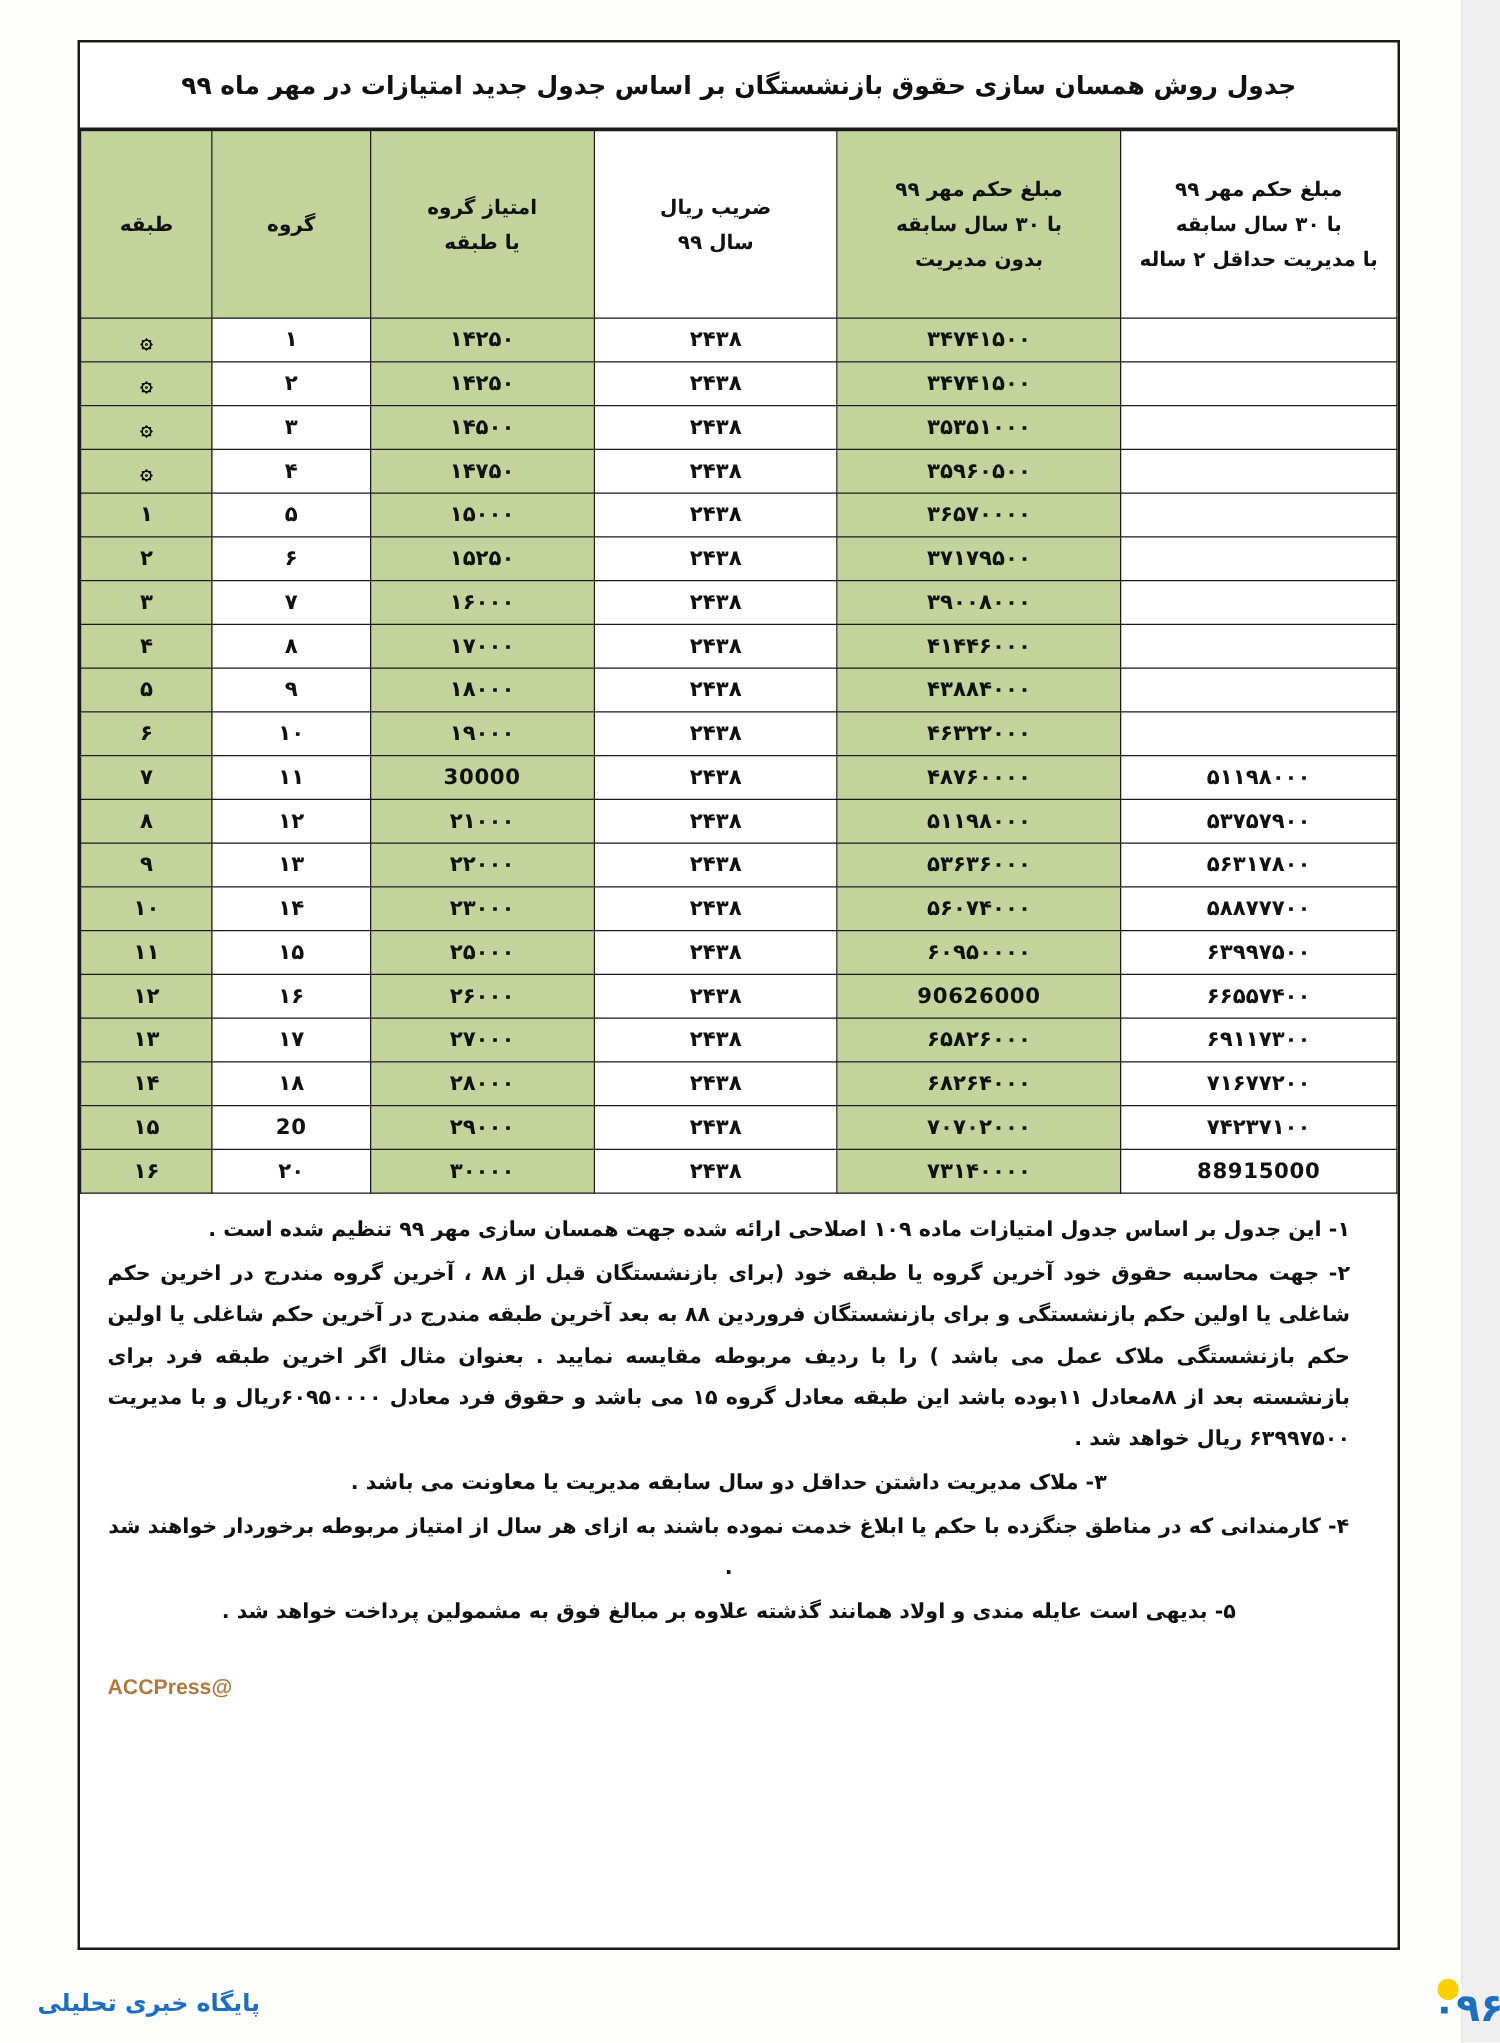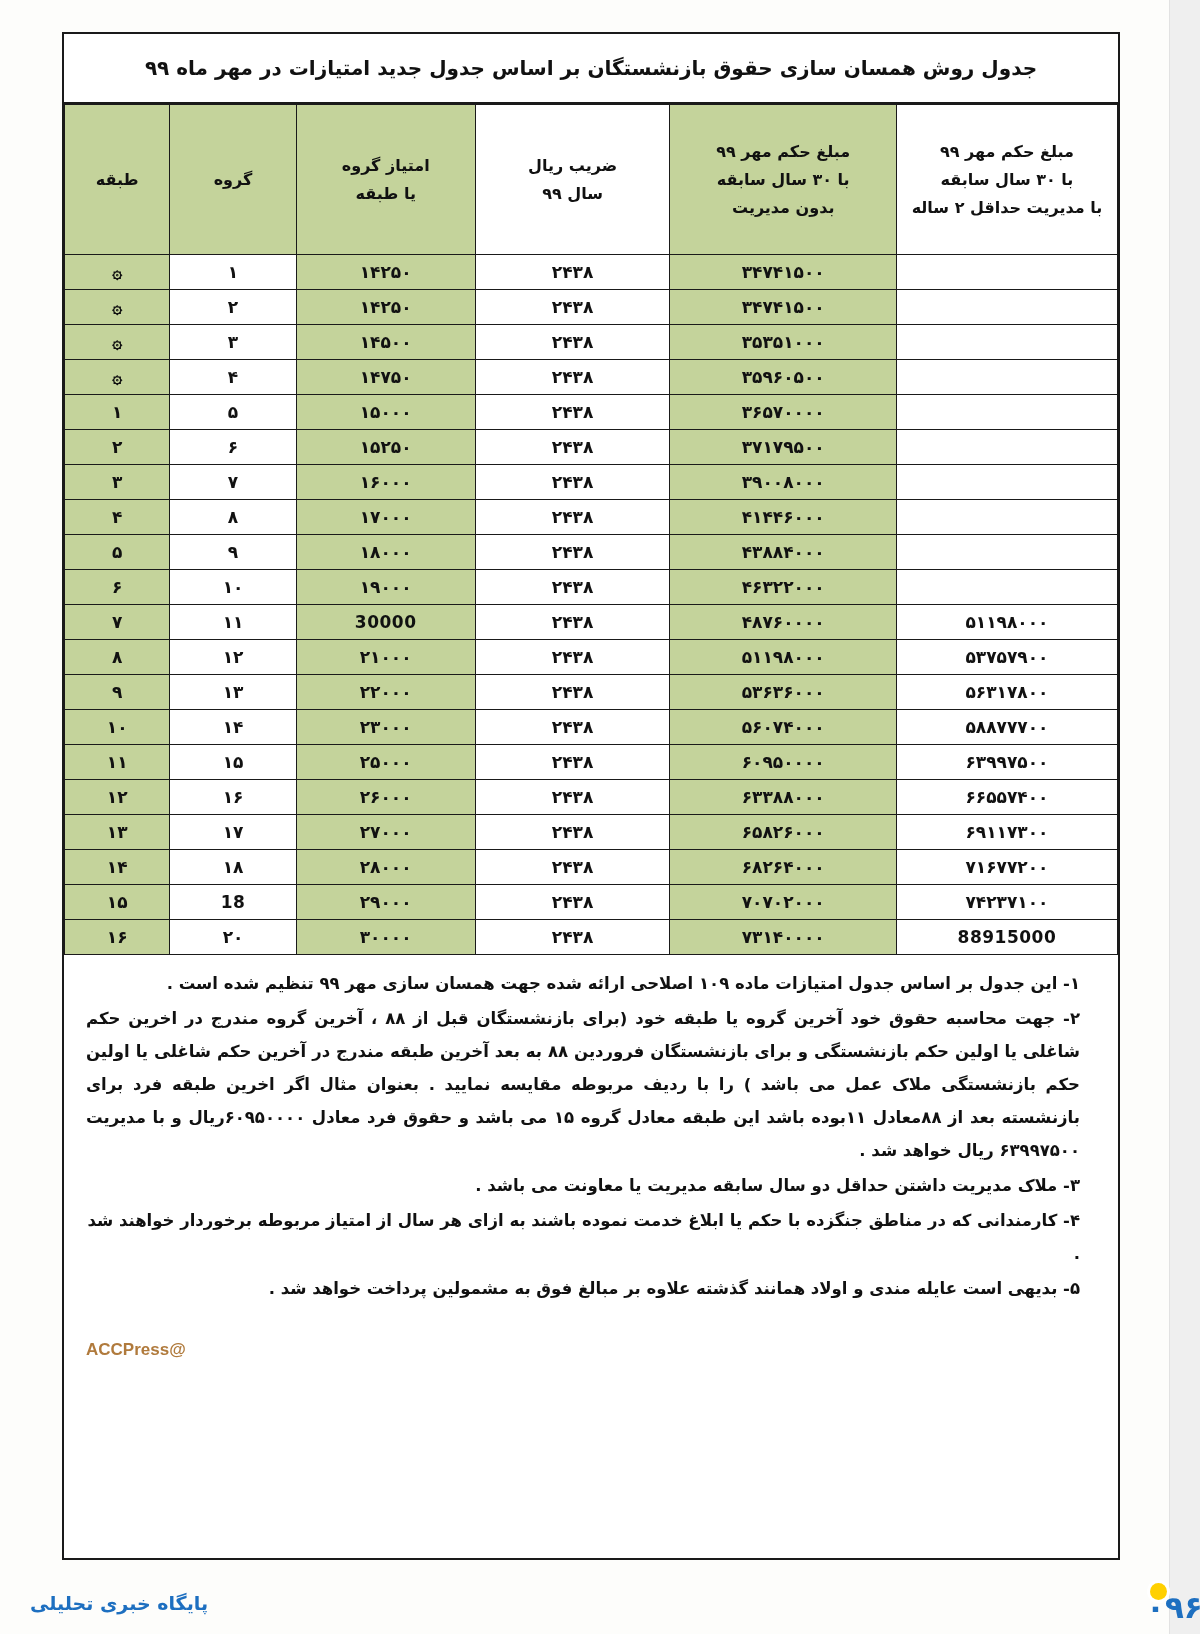--- a/index.html
+++ b/index.html
@@ -85,21 +85,21 @@
   .notes {
     padding: 12px 38px 6px 22px;
     font-size: 16.5px;
     line-height: 2.0;
     text-align: justify;
     font-weight: bold;
   }
   .notes p {
     margin: 0 0 2px 0;
   }
-  .note-3, .note-4, .note-5 { text-align: right; }
+  .note-3, .note-4, .note-5 { text-align: center; }
   .handle {
     text-align: left;
     color: #b07a3c;
     font-size: 17px;
     font-weight: bold;
     margin-top: 28px;
     font-family: "Liberation Sans", sans-serif;
   }
   .watermark {
     position: absolute;
@@ -320,21 +320,21 @@
           <tr>
             <td class="white">۶۳۹۹۷۵۰۰</td>
             <td class="green">۶۰۹۵۰۰۰۰</td>
             <td class="white">۲۴۳۸</td>
             <td class="green">۲۵۰۰۰</td>
             <td class="white">۱۵</td>
             <td class="green">۱۱</td>
           </tr>
           <tr>
             <td class="white">۶۶۵۵۷۴۰۰</td>
-            <td class="green">۶۳۳۸۸۰۰۰</td>
+            <td class="green">90626000</td>
             <td class="white">۲۴۳۸</td>
             <td class="green">۲۶۰۰۰</td>
             <td class="white">۱۶</td>
             <td class="green">۱۲</td>
           </tr>
           <tr>
             <td class="white">۶۹۱۱۷۳۰۰</td>
             <td class="green">۶۵۸۲۶۰۰۰</td>
             <td class="white">۲۴۳۸</td>
             <td class="green">۲۷۰۰۰</td>
@@ -347,21 +347,21 @@
             <td class="white">۲۴۳۸</td>
             <td class="green">۲۸۰۰۰</td>
             <td class="white">۱۸</td>
             <td class="green">۱۴</td>
           </tr>
           <tr>
             <td class="white">۷۴۲۳۷۱۰۰</td>
             <td class="green">۷۰۷۰۲۰۰۰</td>
             <td class="white">۲۴۳۸</td>
             <td class="green">۲۹۰۰۰</td>
-            <td class="white">18</td>
+            <td class="white">20</td>
             <td class="green">۱۵</td>
           </tr>
           <tr>
             <td class="white">88915000</td>
             <td class="green">۷۳۱۴۰۰۰۰</td>
             <td class="white">۲۴۳۸</td>
             <td class="green">۳۰۰۰۰</td>
             <td class="white">۲۰</td>
             <td class="green">۱۶</td>
           </tr>

